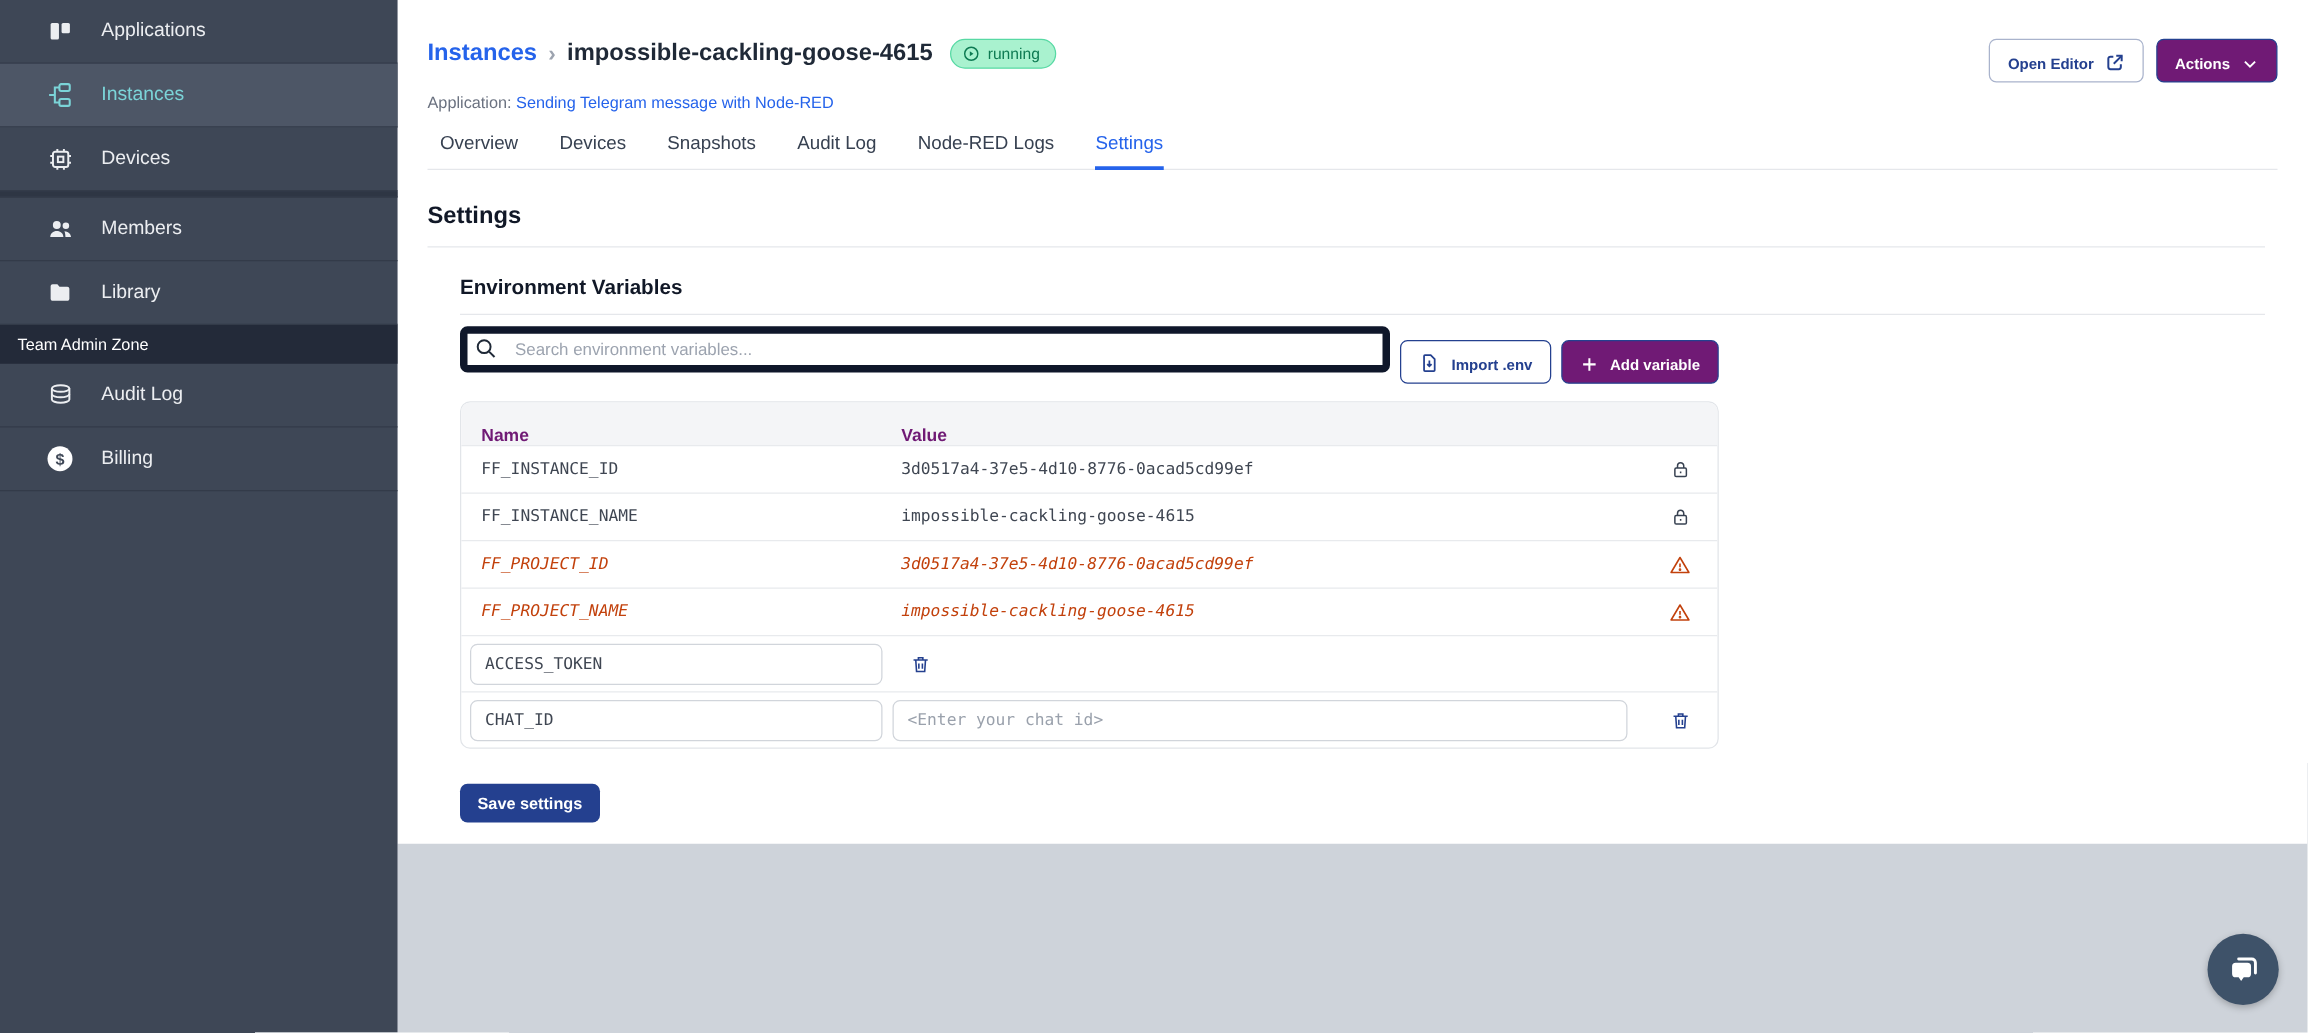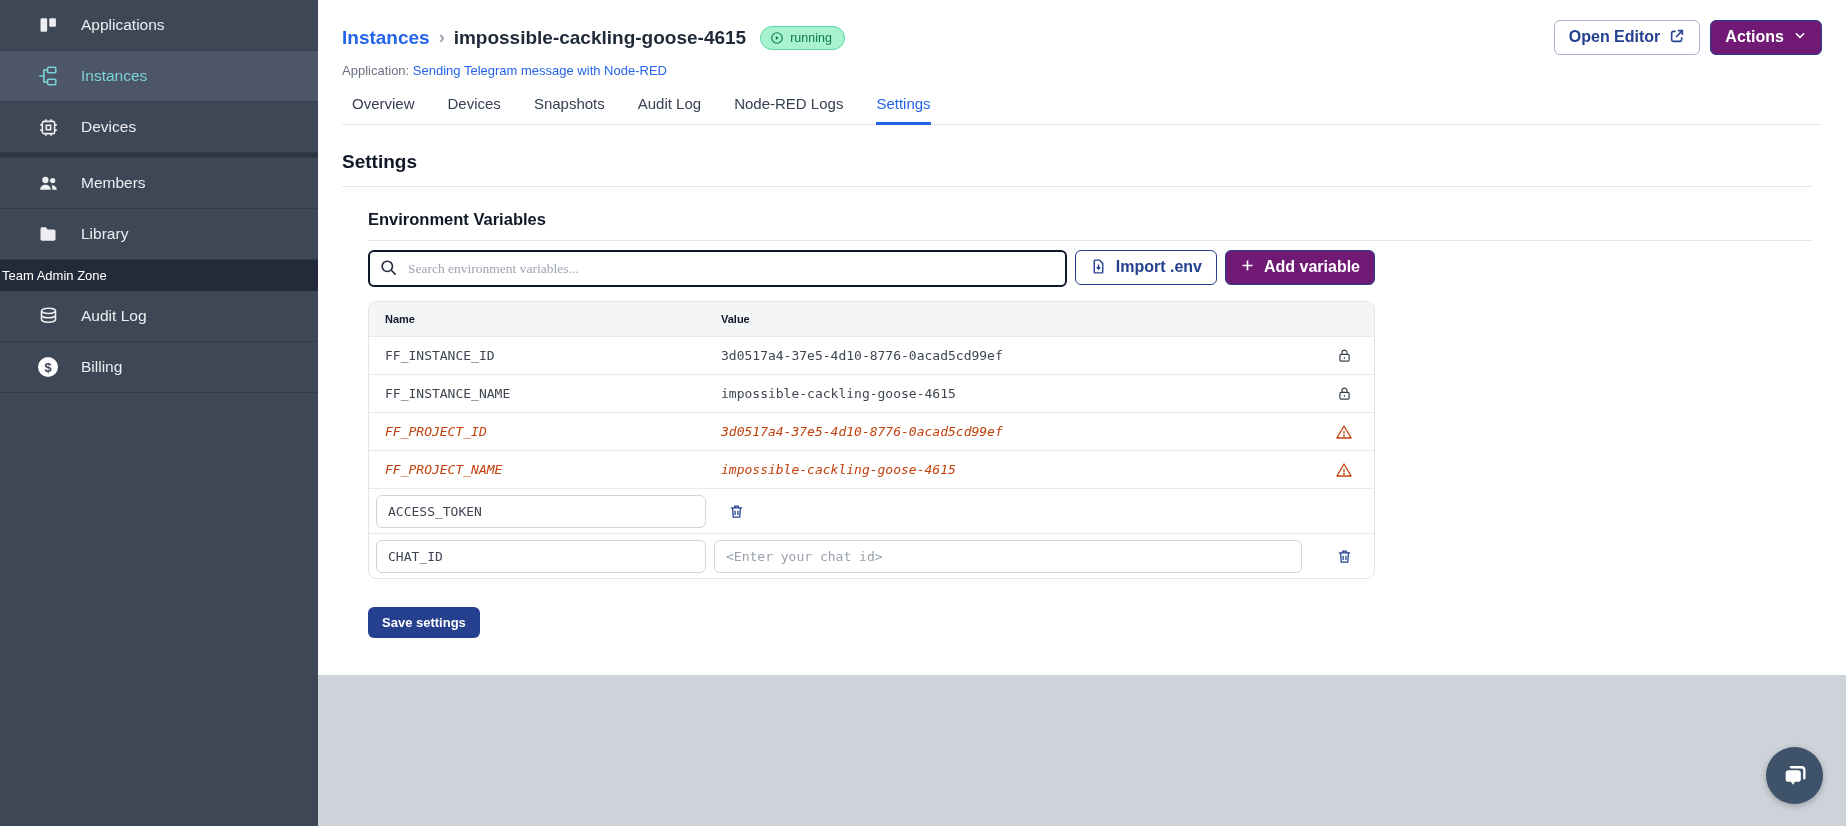--- a/index.html
+++ b/index.html
@@ -9,38 +9,38 @@
   .app { width:1846px; height:826px; position:relative; }
 
   
   .sidebar { position:absolute; left:0; top:0; width:318px; height:826px; background:#3e4756; z-index:3; }
   .nav-item { height:51px; display:flex; align-items:center; padding-left:37px; gap:22px;
               border-bottom:1px solid #333b49; color:#eceef1; font-size:15.5px; cursor:pointer; }
   .nav-item.active { background:#4d5666; color:#7bd4d8; }
   .nav-icon { width:22px; height:22px; display:flex; align-items:center; justify-content:center; flex:none; }
   .group-sep { height:5px; background:#2e3644; border-bottom:1px solid #333b49; }
   .nav-zone { height:31px; background:#232a39; color:#ffffff; font-size:13px;
-              display:flex; align-items:center; padding-left:2px; }
+              display:flex; align-items:center; padding-left:14px; }
   .dollar-circle { width:20px; height:20px; border-radius:50%; background:#ffffff; color:#3e4756;
                    font-weight:bold; font-size:13px; display:flex; align-items:center; justify-content:center; }
 
   
   .main { position:absolute; left:318px; top:0; width:1528px; height:675px; background:#ffffff; }
 
   .page-head { padding:20px 24px 0 24px; }
   .head-row { display:flex; align-items:center; }
   .crumb-link { color:#2563eb; font-size:19px; font-weight:bold; text-decoration:none; cursor:pointer; }
   .crumb-sep { color:#9ca3af; font-size:18px; font-weight:bold; margin:0 9px; }
   .crumb-name { color:#1f2937; font-size:19px; font-weight:bold; }
   .status-badge { display:inline-flex; align-items:center; gap:6px; margin-left:14px;
                   background:#a9f2cf; border:1px solid #58d9a4; color:#0d7a52;
                   font-size:12.5px; padding:4px 12px 4px 9px; border-radius:999px; }
   .head-actions { margin-left:auto; display:flex; gap:10px; }
-  .btn { display:inline-flex; align-items:flex-start; gap:9px; font-size:16px; font-weight:bold;
-         border-radius:6px; padding:7px 14px; height:35px; cursor:pointer; }
+  .btn { display:inline-flex; align-items:flex-end; gap:9px; font-size:12px; font-weight:bold;
+         border-radius:6px; padding:7px 14px; height:35px; cursor:pointer;margin-top:11px; }
   .btn-outline { background:#ffffff; border:1px solid #a9b3cc; color:#24408f; }
   .btn-primary { background:#701a75; border:1px solid #24408f; color:#ffffff; }
 
   .app-line { margin-top:8px; font-size:13px; color:#6b7280; }
   .app-line a { color:#2563eb; text-decoration:none; cursor:pointer; }
 
   .tabs { display:flex; gap:33px; margin-top:17px; padding-left:10px; border-bottom:1px solid #e5e7eb; }
   .tab { font-size:15px; color:#374151; padding-bottom:10px; border-bottom:3px solid transparent;
          margin-bottom:-1px; cursor:pointer; }
   .tab.active { color:#2563eb; border-bottom-color:#2563eb; }
@@ -55,30 +55,30 @@
                  border-left:4px solid transparent; margin-bottom:5px; cursor:pointer; }
   .subnav-item.active { color:#2563eb; border-left-color:#2563eb; }
 
   .panel { flex:1; padding:23px 0 27px 26px; }
   .section-title { font-size:16.5px; font-weight:600; color:#111827; }
   .panel > .rule { margin-top:11px; }
   .panel-inner { width:1007px; }
 
   .controls { display:flex; margin-top:9px; gap:8px; }
   .search-wrap { position:relative; flex:1; }
-  .search-wrap input { width:100%; height:37px; border:2px solid #0f172a; border-radius:6px;
+  .search-wrap input { width:100%; height:37px; border:6px solid #0f172a; border-radius:6px;
                        padding:0 12px 0 38px; font-size:13.5px; color:#374151;
-                       font-family:Liberation Serif, serif; outline:none; }
+                       font-family:Liberation Sans, sans-serif; outline:none; }
   .search-wrap input::placeholder { color:#9ca3af; }
   .search-icon { position:absolute; left:11px; top:8px; }
 
   
   .env-table { margin-top:14px; border:1px solid #e2e5e9; border-radius:8px; overflow:hidden; background:#fff; }
-  .t-head { display:flex; background:#f4f5f7; height:34px; align-items:center;
-            font-size:11px; font-weight:600; color:#0f172a; }
+  .t-head { display:flex; background:#f4f5f7; height:34px; align-items:flex-end;
+            font-size:14px; font-weight:600; color:#701a75; }
   .col-name { width:352px; padding-left:16px; flex:none; }
   .col-value { flex:1; }
   .col-icon { width:60px; flex:none; display:flex; justify-content:center; align-items:center; }
   .t-row { display:flex; align-items:center; height:38px; border-top:1px solid #e8eaed;
            font-family:"DejaVu Sans Mono", monospace; font-size:13px; color:#3f4652; }
   .t-row.deprecated { color:#c2410c; font-style:italic; }
   .t-row.editable { height:45px; }
   .cell-input { height:33px; border:1px solid #d1d5db; border-radius:6px;
                 font-family:"DejaVu Sans Mono", monospace; font-size:13px; color:#3f4652;
                 padding:0 11px; outline:none; background:#fff; }

